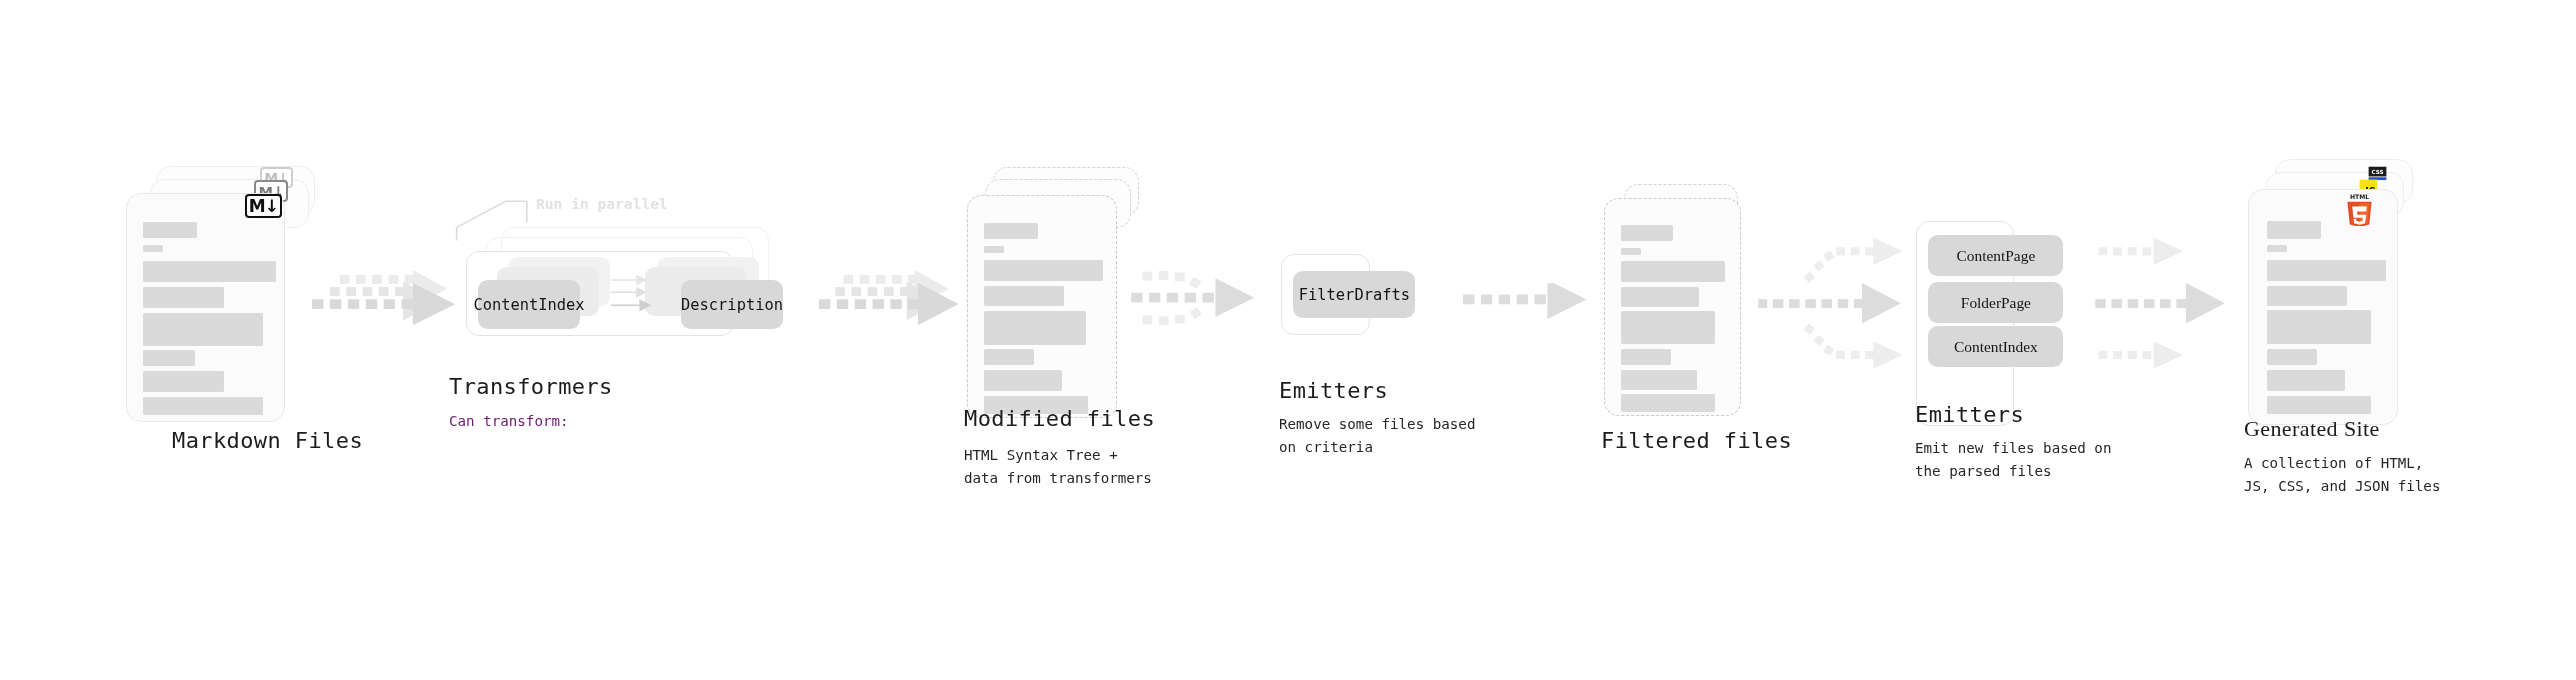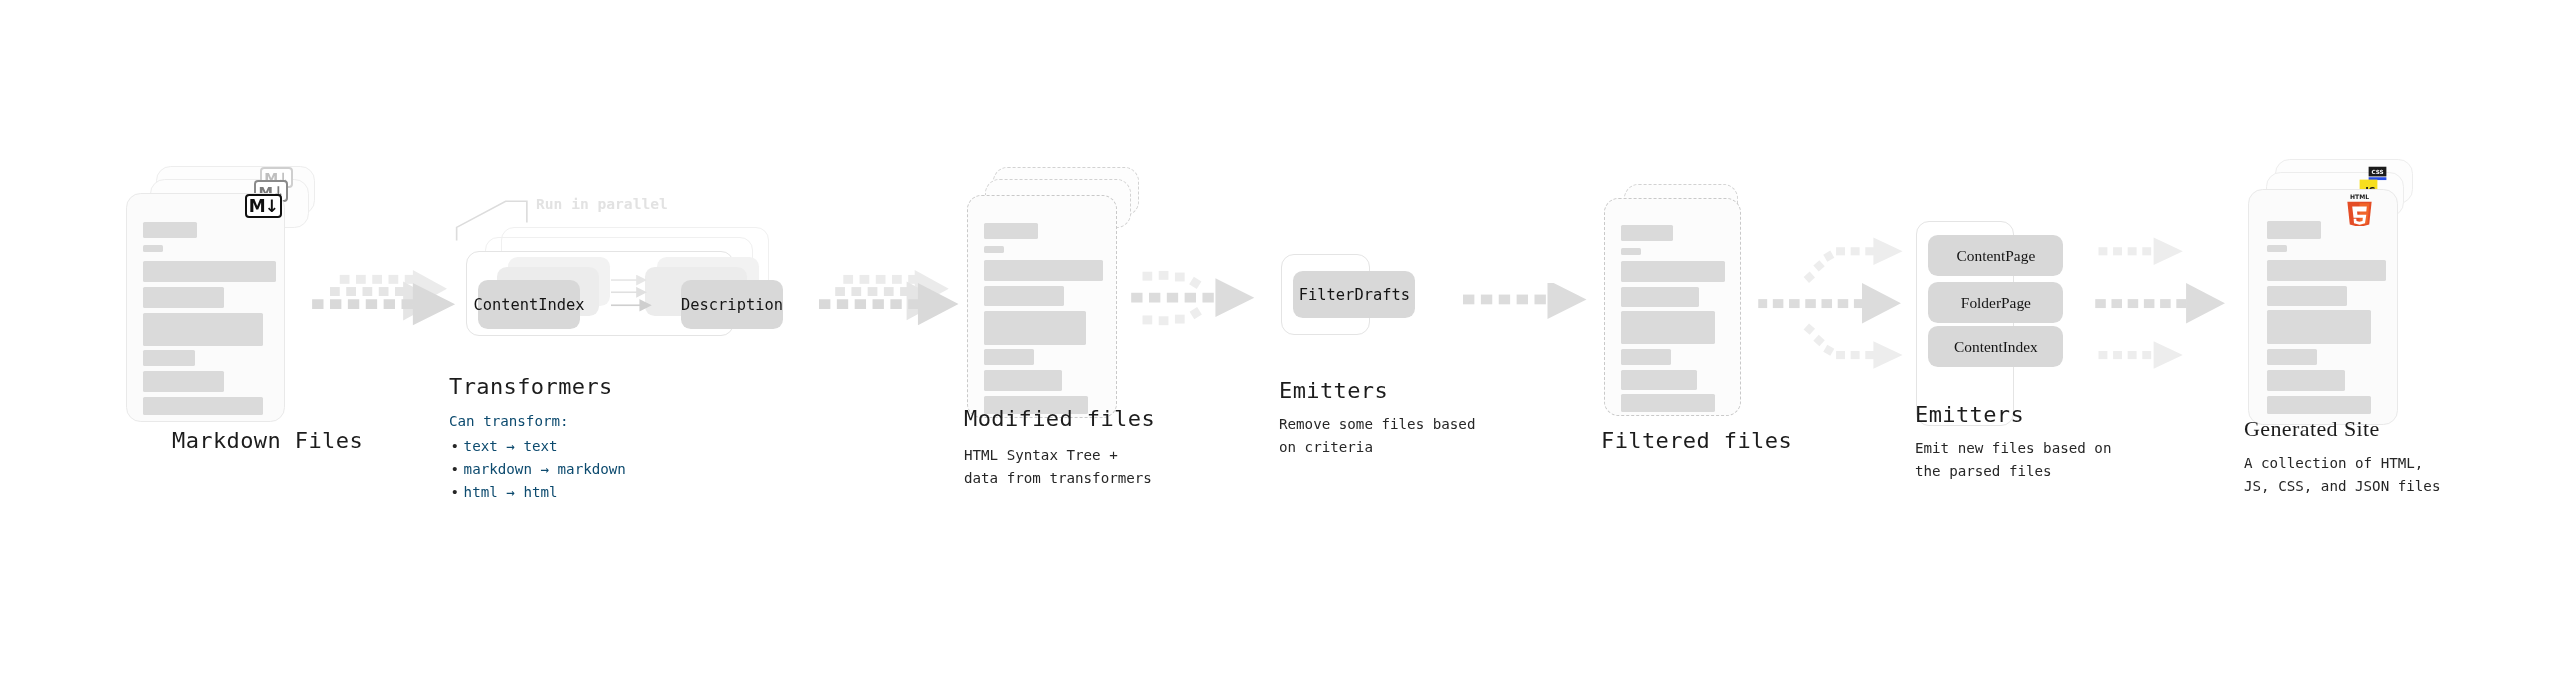--- a/index.html
+++ b/index.html
@@ -40,21 +40,21 @@
     letter-spacing: 0.4px;
     white-space: nowrap;
   }
   .subtext {
     position: absolute;
     font-size: 14.2px;
     line-height: 23px;
     color: #262626;
     white-space: pre-line;
   }
-  .bullets { position: absolute; font-size: 14.2px; line-height: 23px; color: #0c4a6e; }
+  .bullets { position: absolute; font-size: 14.2px; line-height: 23px; color: #701a75; }
   .bullets .blabel { margin-bottom: 1.6px; }
   .bullets ul { list-style: none; }
   .bullets li { padding-left: 14.6px; position: relative; }
   .bullets li::before {
     content: "\2022"; position: absolute; left: 1.6px; top: 0; color: #262626;
   }
 
   
   .procbox {
     position: absolute;
@@ -182,25 +182,20 @@
           <polygon points="36,31 48,37 36,43"></polygon>
       </g>
     </svg>
 
     <div class="chip" style="left:478px;top:280px;width:102px;height:49px;">ContentIndex</div>
     <div class="chip" style="left:681px;top:280px;width:102px;height:49px;">Description</div>
 
     <div class="heading" style="left:449px;top:374px;">Transformers</div>
     <div class="bullets" style="left:449px;top:410px;">
       <div class="blabel">Can transform:</div>
-      <ul>
-        <li>text → text</li>
-        <li>markdown → markdown</li>
-        <li>html → html</li>
-      </ul>
     </div>
   </div>
 
   <svg class="arrowsvg" style="left:819px;top:270px;" width="146" height="65" viewBox="0 0 180 80">
     <g fill="#ebebeb">
       <rect x="30" y="6" width="12" height="11"></rect>
         <rect x="50" y="6" width="12" height="11"></rect>
         <rect x="70" y="6" width="12" height="11"></rect>
         <rect x="90" y="6" width="12" height="11"></rect>
         <rect x="110" y="6" width="12" height="11"></rect>

